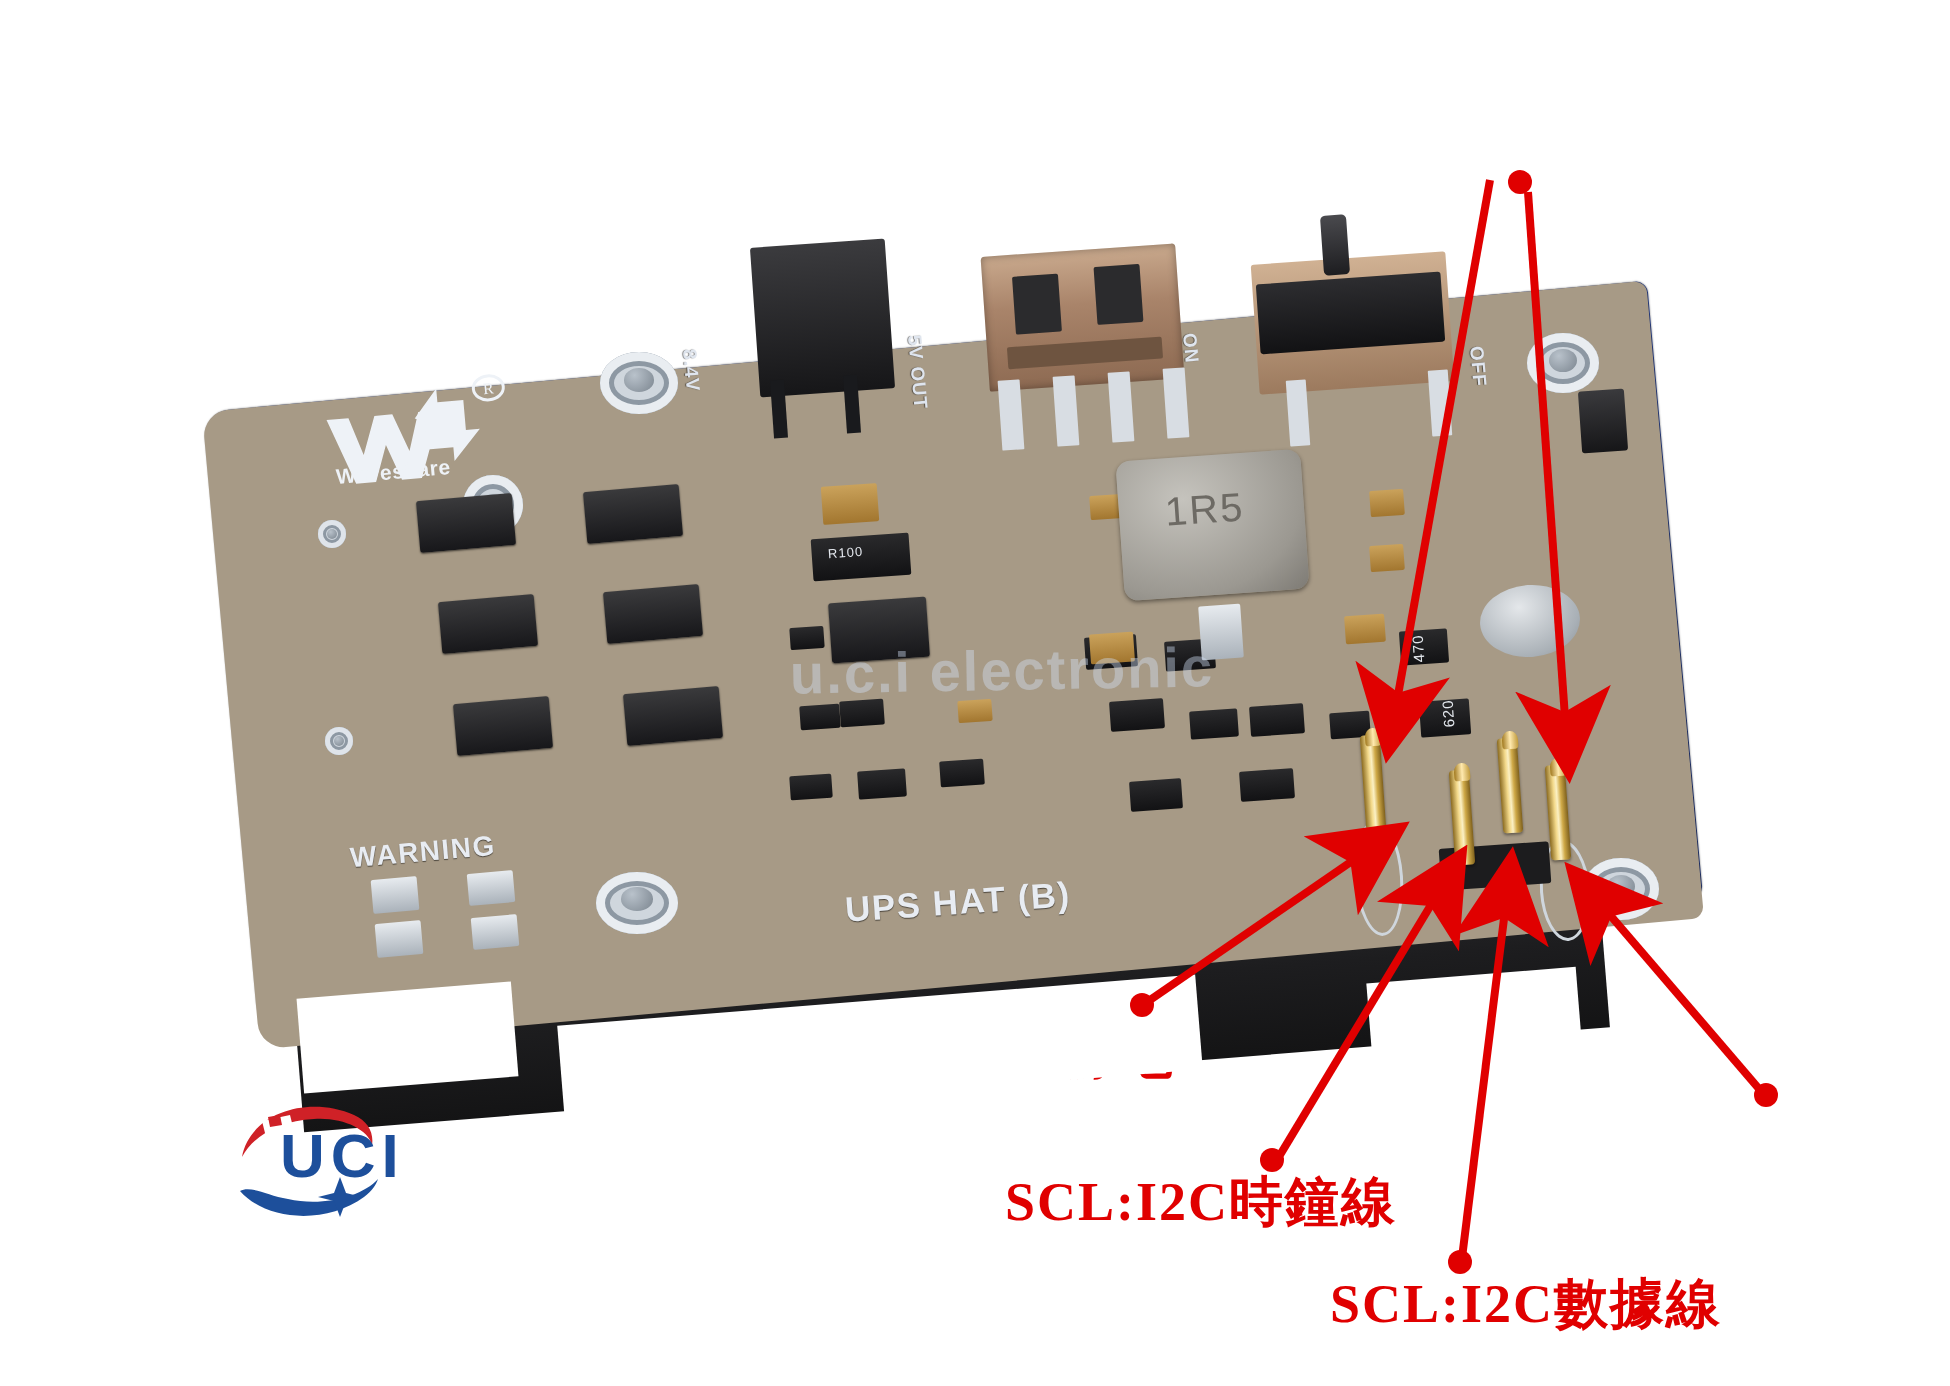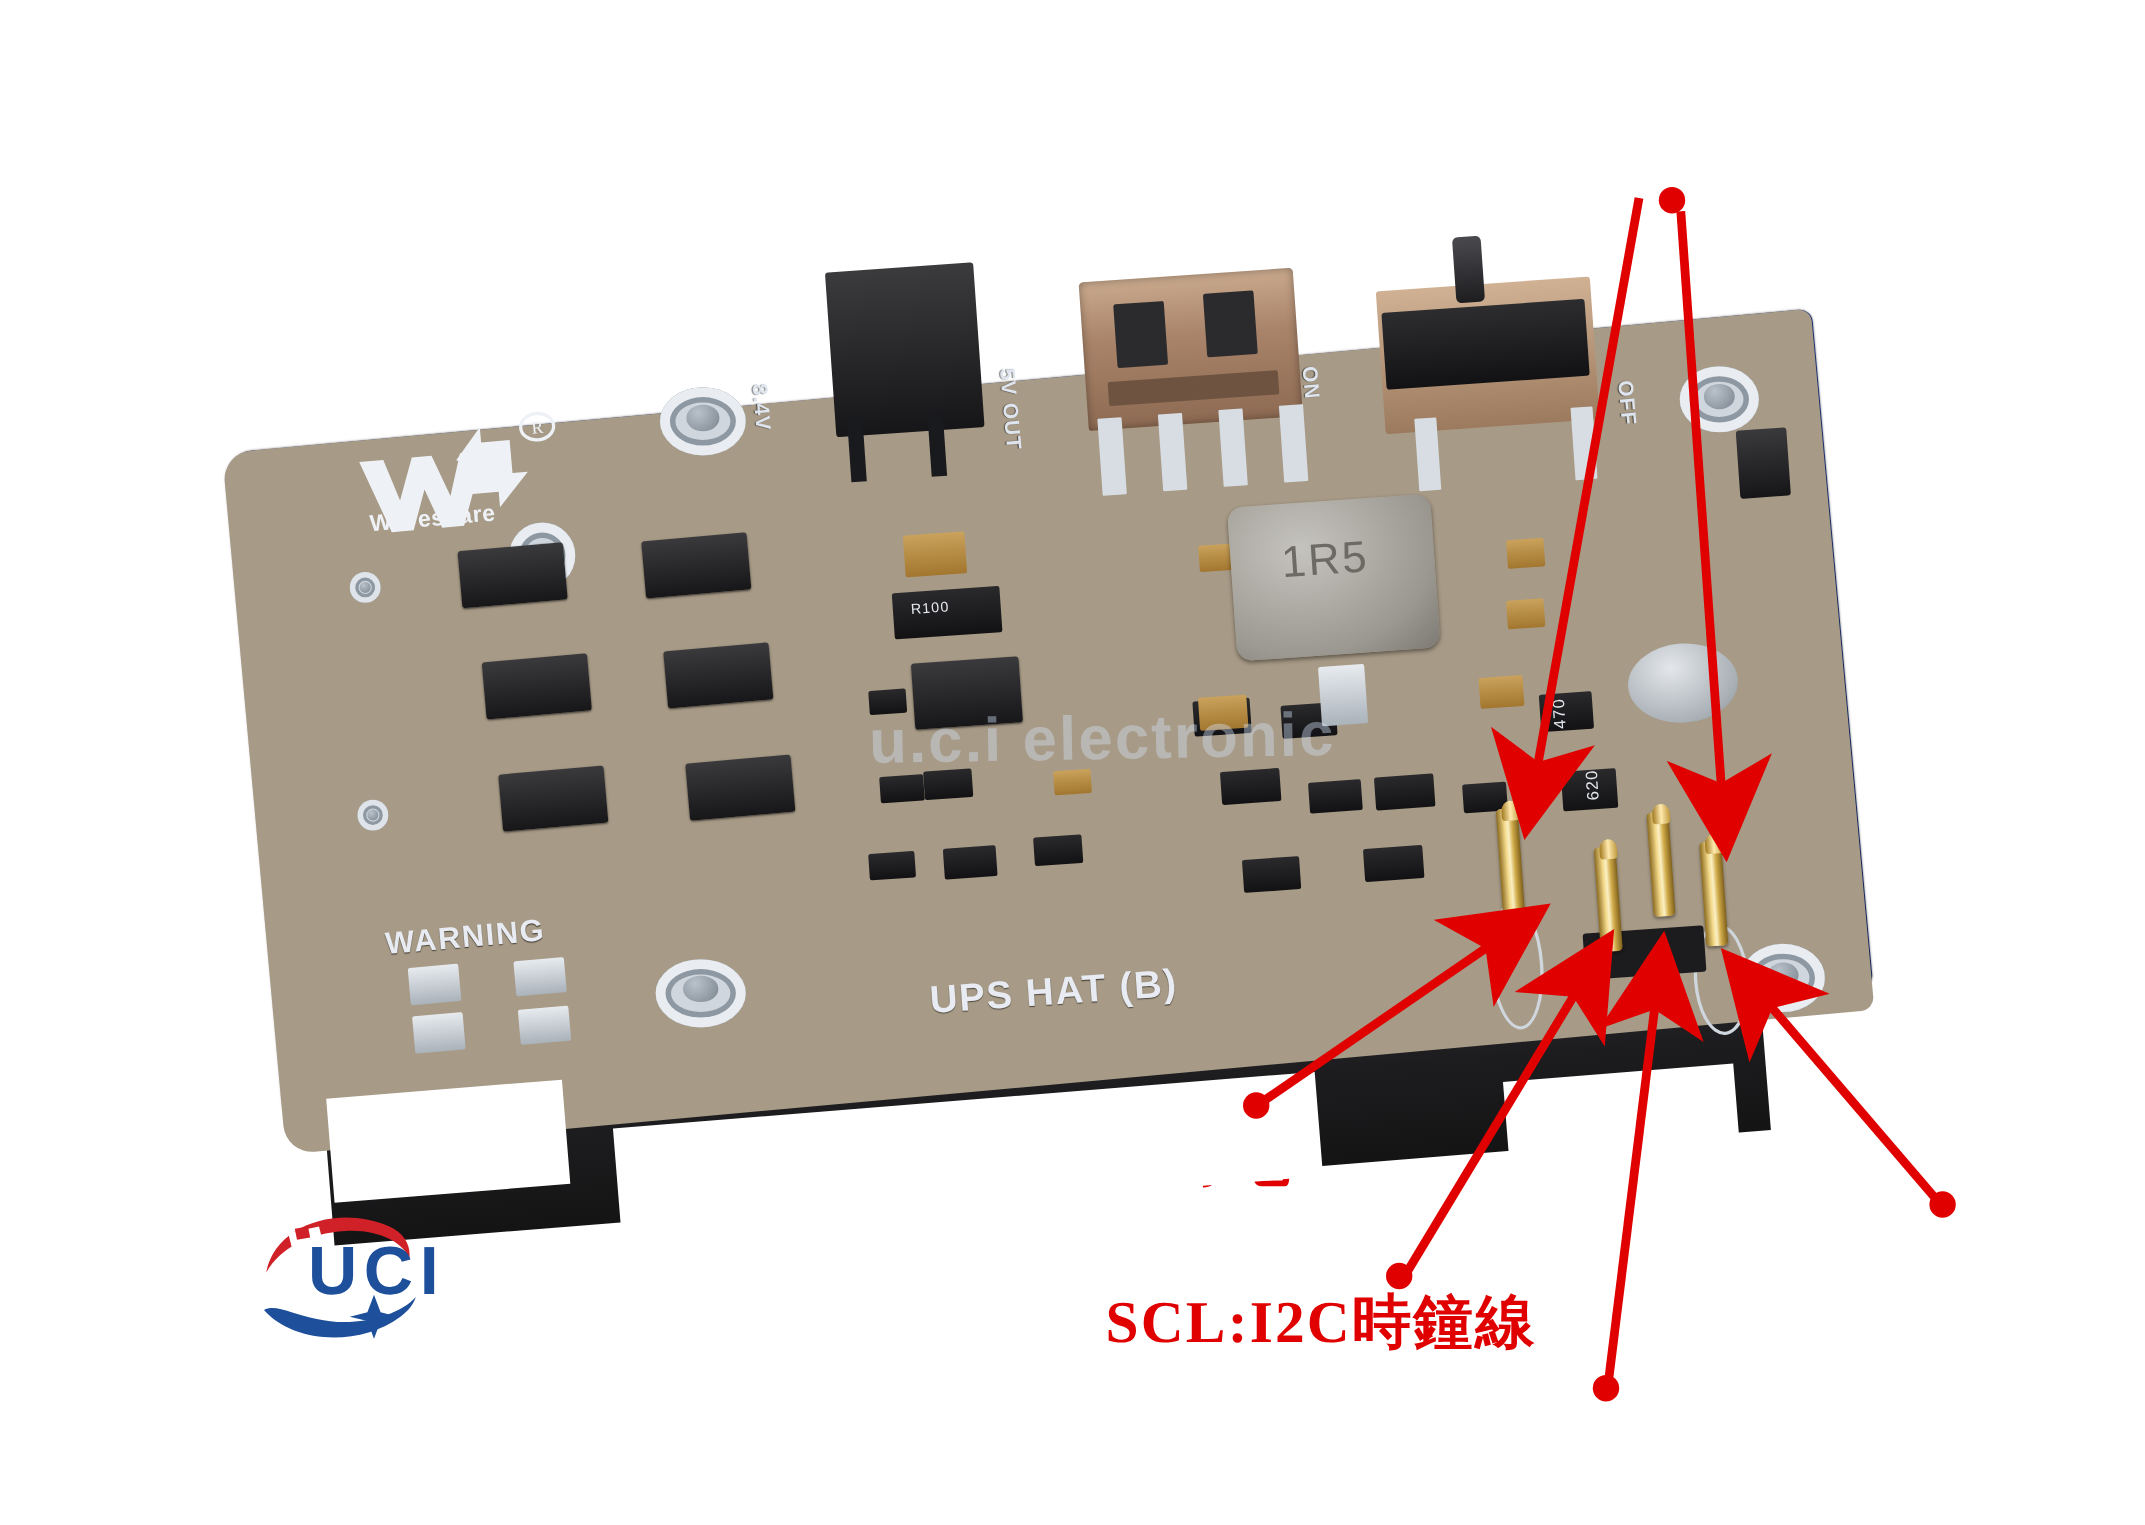--- a/index.html
+++ b/index.html
@@ -319,14 +319,15 @@
     </g>
 
     <g>
       <path d="M1760,1090 L1580,880" stroke="#e00000" stroke-width="8" fill="none" marker-end="url(#ah)"></path>
       <circle cx="1766" cy="1095" r="12" fill="#e00000"></circle>
     </g>
   </svg>
 
   <div class="lbl lbl-cn" style="left:881px;top:1018px;">GND電源地</div>
   <div class="lbl lbl-cn" style="left:1005px;top:1166px;">SCL:I2C時鐘線</div>
+  <div class="lbl lbl-cn" style="left:1330px;top:1268px;">SCL:I2C數據線</div>
 
 </div>
 
 </body></html>

